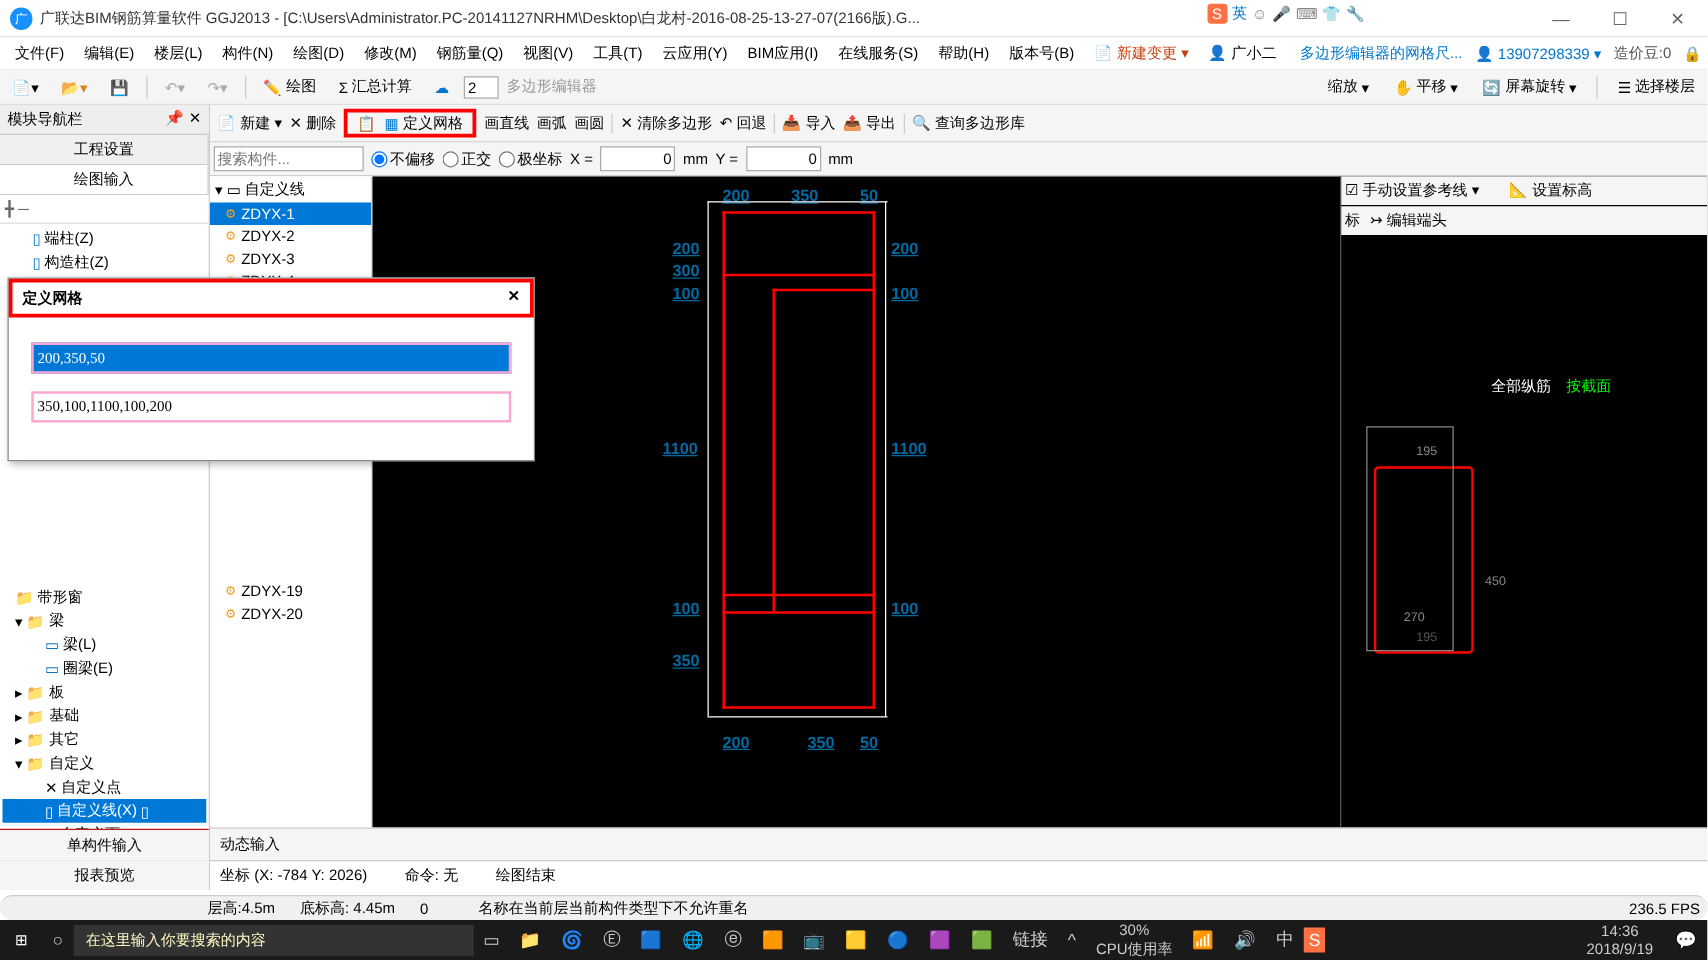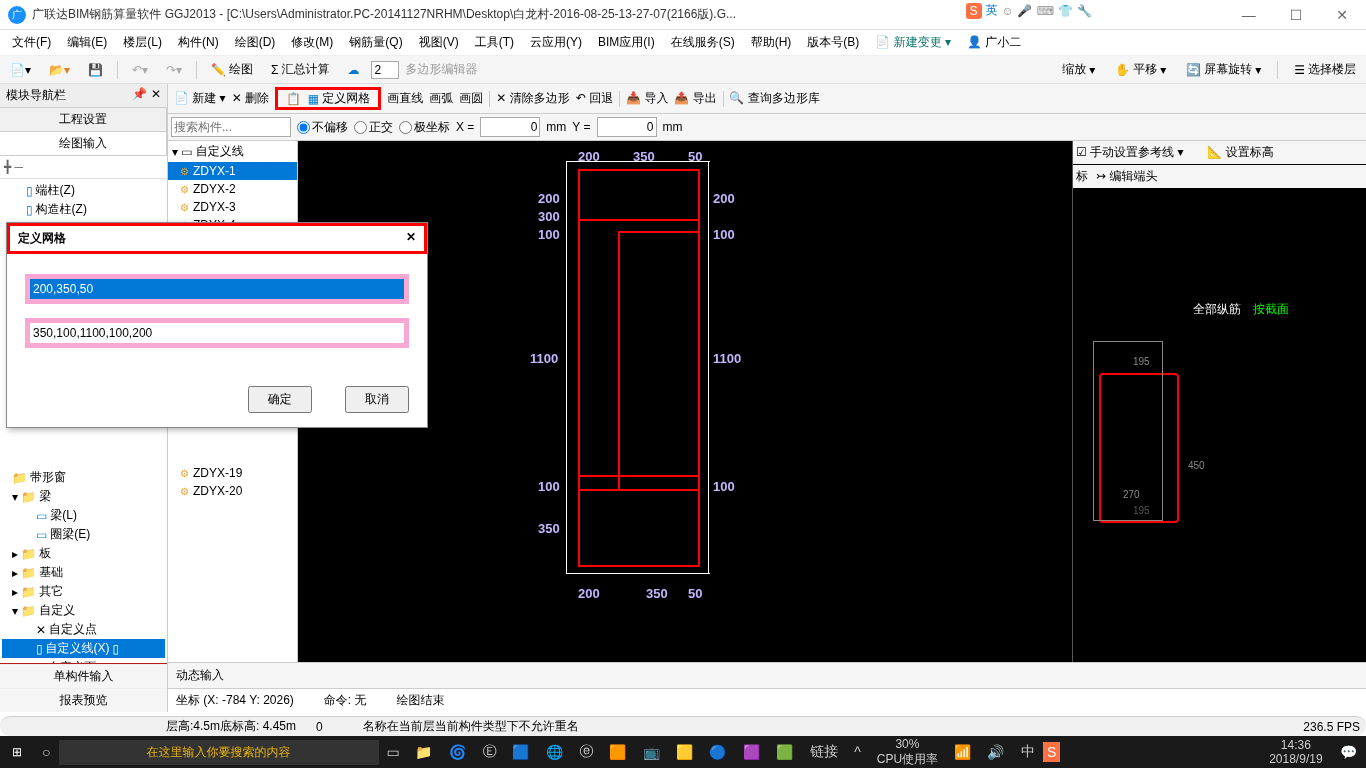--- a/index.html
+++ b/index.html
@@ -4,21 +4,21 @@
 <style>
 * { margin: 0; padding: 0; box-sizing: border-box; font-family: "Microsoft YaHei", SimSun, sans-serif; font-size: 12px; }
 body { width: 1366px; height: 768px; background: #fff; overflow: hidden; position: relative; }
 .titlebar { height: 30px; background: #fff; border-bottom: 1px solid #ddd; display: flex; align-items: center; padding: 0 8px; color: #333; }
 .titlebar .icon { width: 18px; height: 18px; background: #1890ff; border-radius: 50%; color: #fff; display: flex; align-items: center; justify-content: center; margin-right: 6px; font-size: 10px; }
 .titlebar .right { margin-left: auto; display: flex; gap: 14px; color: #666; align-items: center;}
 .titlebar .winbtn { padding: 0 10px; font-size: 14px; }
 .menubar { height: 26px; background: #fff; display: flex; align-items: center; padding: 0 4px; border-bottom: 1px solid #eee; }
 .menubar .item { padding: 0 8px; cursor: pointer; }
 .menubar .right { margin-left: auto; display: flex; gap: 10px; align-items: center; color: #555;}
-.menubar .green { color: #0f766e; }
+.menubar .green { color: #c2410c; }
 .menubar .blue { color: #07c; }
 .toolbar1 { height: 28px; background: #f5f5f5; display: flex; align-items: center; padding: 0 4px; gap: 6px; border-bottom: 1px solid #ddd;}
 .toolbar1 .sep { width: 1px; height: 18px; background: #ccc; margin: 0 2px;}
 .toolbar1 .btn { padding: 2px 6px; cursor: pointer; display: flex; align-items: center; gap: 3px;}
 .toolbar1 .orange { color: #e67e22;}
 .toolbar1 input { width: 28px; border: 1px solid #aaa; padding: 1px 2px;}
 .main { display: flex; height: calc(100% - 140px); }
 .leftpanel { width: 168px; background: #fff; border-right: 1px solid #ccc; display: flex; flex-direction: column;}
 .lp-header { background: #eee; padding: 3px 6px; display: flex; justify-content: space-between; border-bottom: 1px solid #ccc;}
 .lp-tabs { display: flex; border-bottom: 1px solid #ccc;}
@@ -37,38 +37,38 @@
 .ca-toolbar3 { background: #f5f5f5; padding: 3px; border-bottom: 1px solid #ccc; display: flex; align-items: center; gap: 6px;}
 .ca-toolbar3 input.num { width: 60px; text-align: right; border: 1px solid #aaa; padding: 2px;}
 .ca-toolbar3 input.search { border: 1px solid #aaa; padding: 2px; width: 120px; color: #999;}
 .ca-toolbar3 label { display: flex; align-items: center; gap: 2px;}
 .listarea { width: 130px; background: #fff; border-right: 1px solid #ccc; overflow: auto;}
 .listarea .item { padding: 2px 12px; cursor: pointer; display: flex; gap: 4px; align-items: center;}
 .listarea .item.sel { background: #0078d7; color: #fff;}
 .listarea .gear { color: #e6a23c; font-size: 10px;}
 .listarea .header { padding: 2px 4px; display:flex; align-items:center; gap:3px;}
 .canvas { flex: 1; background: #000; position: relative; overflow: hidden;}
-.canvas .greentxt { position: absolute; color: #c4b5fd; font-size: 13px; font-weight: bold;}
+.canvas .greentxt { position: absolute; color: #0369a1; font-size: 13px; font-weight: bold; text-decoration: underline;}
 .canvas .redline { position: absolute; background: red;}
 .canvas .whiteline { position: absolute; background: #fff;}
 .rightbox { width: 294px; background: #000; border-left: 1px solid #555; position: relative;}
 .rightbox .toolbar { position:absolute; top:0; left:0; right:0; background: #f5f5f5; padding: 3px; display: flex; gap: 24px; z-index:2;}
 .rightbox .toolbar2 { position:absolute; top:24px; left:0; right:0; background: #f5f5f5; padding: 3px; display: flex; gap: 8px; }
 .dialog { position: absolute; left: 6px; top: 222px; width: 422px; background: #fff; border: 1px solid #888; box-shadow: 2px 2px 6px rgba(0,0,0,0.3); z-index: 10;}
 .dialog .dtitle { padding: 4px 8px; display: flex; justify-content: space-between; border: 3px solid red; font-weight: bold;}
 .dialog .dcontent { padding: 18px;}
-.dialog .dcontent input { width: 100%; border: 5px solid #f9a8d4; padding: 3px; margin-top: 2px; margin-bottom: 12px;}
+.dialog .dcontent input { width: 100%; border: 2px solid #f9a8d4; padding: 3px; margin-top: 2px; margin-bottom: 12px; font-family: Liberation Serif, serif;}
 .dialog .dcontent input.sel { background: #0078d7; color: #fff;}
 .dialog .dbuttons { text-align: right; padding: 8px 18px 14px;}
 .dialog .dbuttons button { padding: 3px 18px; margin-left: 30px;}
 .btn2 { padding: 4px 16px; border: 1px solid #999; background: #f0f0f0; cursor: pointer;}
 .statusbar2 { position:absolute; bottom: 32px; left:0; right:0; height: 20px; background: #f0f0f0; border-top: 1px solid #ccc; display:flex; align-items:center; padding: 0 6px; font-size: 11px; border-radius: 10px;}
 .taskbar { position: absolute; bottom: 0; left: 0; right: 0; height: 32px; background: #1a1a1a; display: flex; align-items: center; color: #ccc;}
 .taskbar .winbtn { padding: 0 12px; color: #fff;}
-.taskbar .searchbox { background: #333; padding: 4px 10px; width: 320px; color: #eab308; display: flex; align-items: center; gap: 8px; justify-content: center;}
+.taskbar .searchbox { background: #333; padding: 4px 10px; width: 320px; color: #fef9c3; display: flex; align-items: center; gap: 8px;}
 .taskbar .tbicon { padding: 0 8px; font-size: 14px;}
 .taskbar .clock { margin-left: auto; padding: 0 10px; text-align: center; font-size: 11px;}
 .inputmethod { position: absolute; right: 274px; top: 2px; display: flex; gap: 4px; align-items: center; color: #888;}
 .inputmethod .s { background: #ff7043; color: #fff; padding: 1px 4px; border-radius: 3px;}
 .centercontent { display: flex; flex: 1; overflow: hidden;}
 </style>
 </head>
 <body>
 
 <div class="titlebar">
@@ -100,20 +100,26 @@
   <span class="item">钢筋量(Q)</span>
   <span class="item">视图(V)</span>
   <span class="item">工具(T)</span>
   <span class="item">云应用(Y)</span>
   <span class="item">BIM应用(I)</span>
   <span class="item">在线服务(S)</span>
   <span class="item">帮助(H)</span>
   <span class="item">版本号(B)</span>
   <span class="item green">📄 <span>新建变更</span> ▾</span>
   <span class="item">👤 <span>广小二</span></span>
+  <div class="right">
+    <span class="blue">多边形编辑器的网格尺...</span>
+    <span class="blue">👤 <span>13907298339</span> ▾</span>
+    <span>造价豆:0</span>
+    <span style="color:#e6a23c;">🔒</span>
+  </div>
 </div>
 
 <div class="toolbar1">
   <span class="btn">📄▾</span>
   <span class="btn orange">📂▾</span>
   <span class="btn">💾</span>
   <span class="sep"></span>
   <span class="btn" style="color:#aaa;">↶▾</span>
   <span class="btn" style="color:#aaa;">↷▾</span>
   <span class="sep"></span>
@@ -321,38 +327,34 @@
     <div style="background:#fff; padding:3px 8px; display:flex; gap:30px; border-top:1px solid #ccc;">
       <span>坐标 (X: -784 Y: 2026)</span>
       <span>命令: 无</span>
       <span>绘图结束</span>
     </div>
   </div>
 </div>
 
 <div class="statusbar2">
   <span style="margin-left:160px;">层高:4.5m</span>
-  <span style="">底标高: 4.45m</span>
+  <span style="margin-left:20px;">底标高: 4.45m</span>
   <span style="margin-left:20px;">0</span>
   <span style="margin-left:40px;">名称在当前层当前构件类型下不允许重名</span>
   <span style="margin-left:auto;">236.5 FPS</span>
 </div>
 
 <div class="dialog">
   <div class="dtitle">
     <span>定义网格</span>
     <span>✕</span>
   </div>
   <div class="dcontent">
     <input class="sel" value="200,350,50" style="">
     <input value="350,100,1100,100,200" style="">
-  </div>
-  <div class="dbuttons">
-    <button>确定</button>
-    <button>取消</button>
   </div>
 </div>
 
 <div class="taskbar">
   <span class="winbtn">⊞</span>
   <span class="tbicon">○</span>
   <div class="searchbox">
       <span>在这里输入你要搜索的内容</span>
     </div>
   <span class="tbicon">▭</span>

